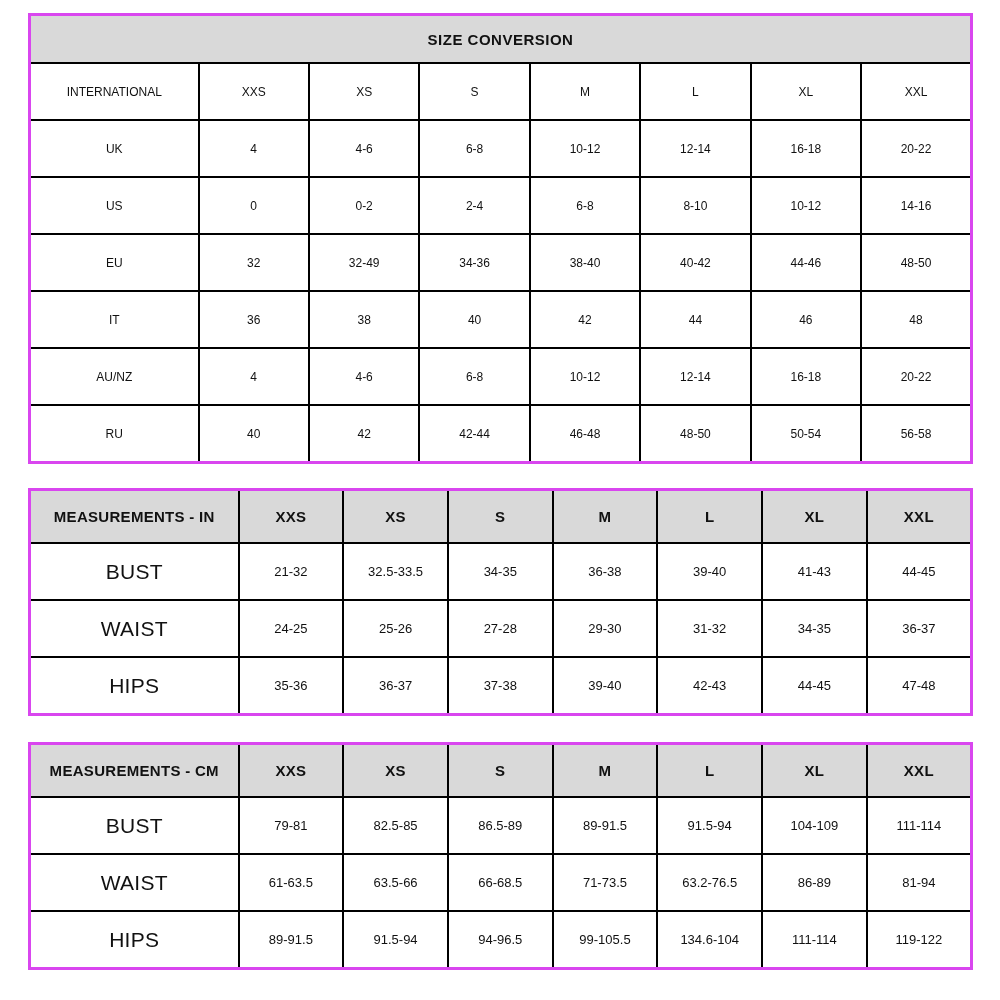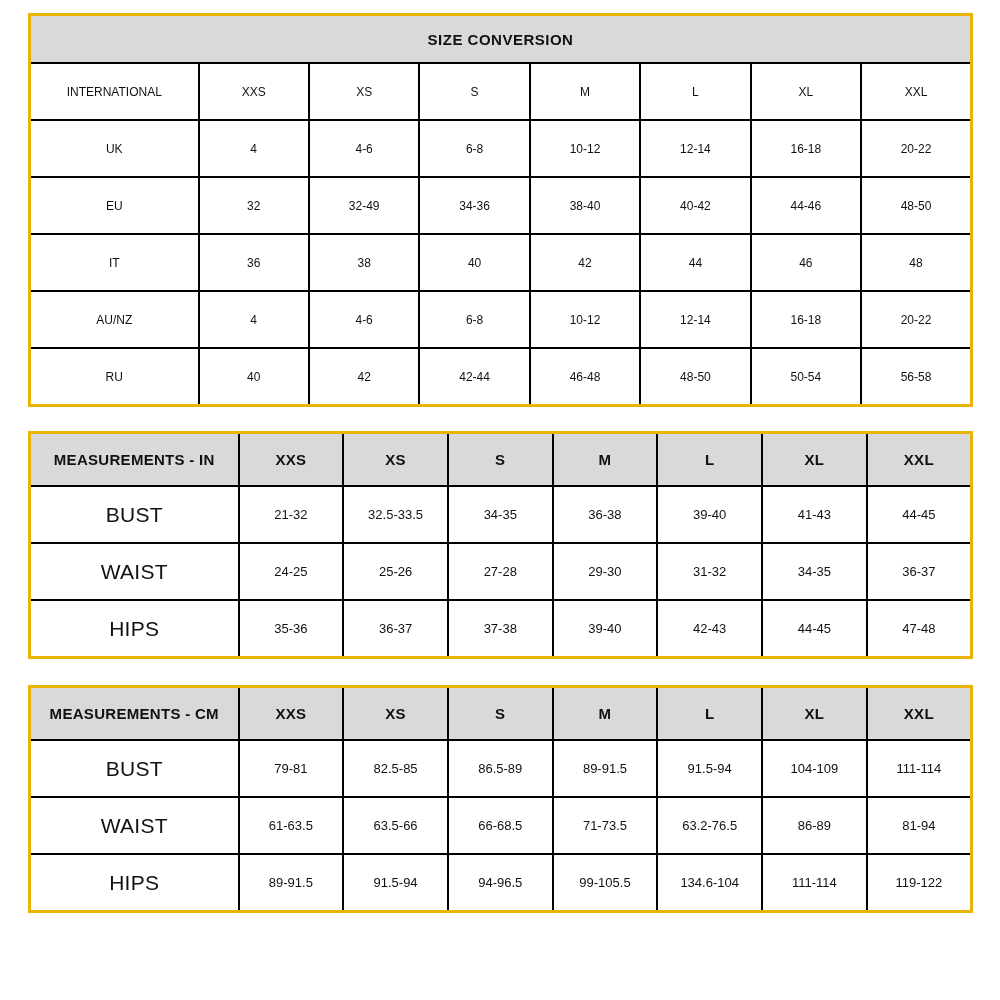--- a/index.html
+++ b/index.html
@@ -23,21 +23,21 @@
     font-size: 26px;
     font-weight: 700;
     letter-spacing: 0.5px;
     color: #111111;
   }
   table.tbl {
     border-collapse: collapse;
     table-layout: fixed;
     width: 945px;
     margin-left: 28px;
-    border: 3px solid #eab308;
+    border: 3px solid #d946ef;
   }
   .tbl td {
     border: 2px solid #000000;
     text-align: center;
     vertical-align: middle;
     padding: 0 2px;
     overflow: hidden;
   }
   
   .t1 { margin-top: 13px; }
@@ -98,20 +98,30 @@
           <td class="label">UK</td>
           <td>4</td>
           <td>4-6</td>
           <td>6-8</td>
           <td>10-12</td>
           <td>12-14</td>
           <td>16-18</td>
           <td>20-22</td>
         </tr>
         <tr>
+          <td class="label">US</td>
+          <td>0</td>
+          <td>0-2</td>
+          <td>2-4</td>
+          <td>6-8</td>
+          <td>8-10</td>
+          <td>10-12</td>
+          <td>14-16</td>
+        </tr>
+        <tr>
           <td class="label">EU</td>
           <td>32</td>
           <td>32-49</td>
           <td>34-36</td>
           <td>38-40</td>
           <td>40-42</td>
           <td>44-46</td>
           <td>48-50</td>
         </tr>
         <tr>

